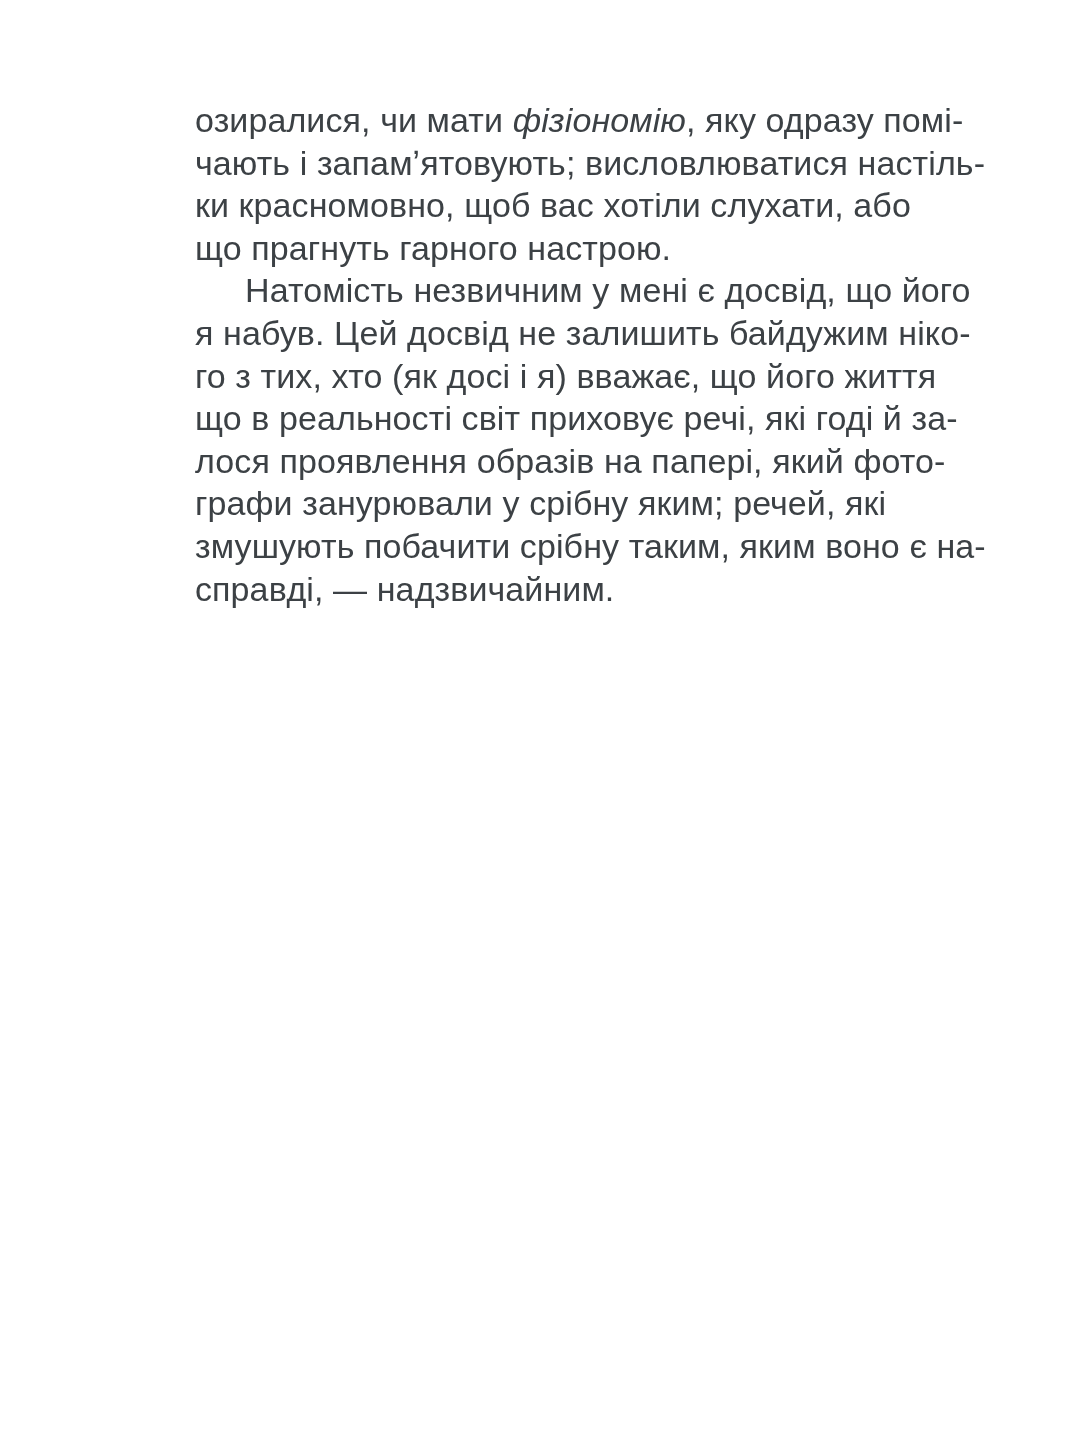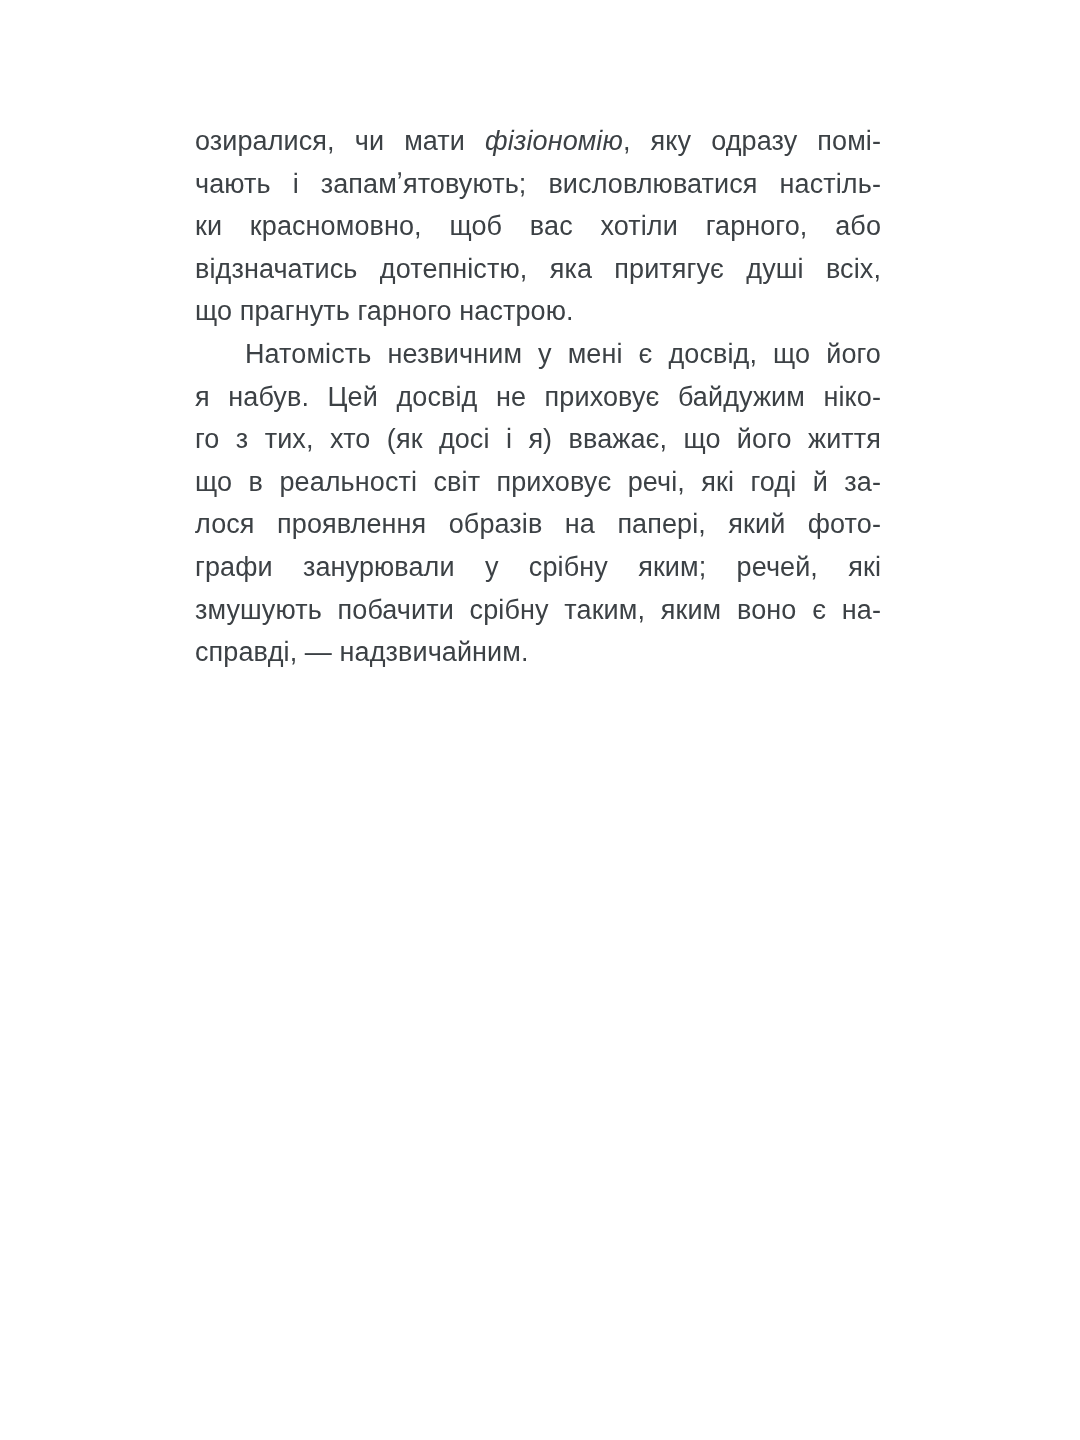--- a/index.html
+++ b/index.html
@@ -12,24 +12,24 @@
     position: relative;
     width: 1080px;
     height: 1440px;
     background: #ffffff;
     overflow: hidden;
     box-sizing: border-box;
   }
   .text-block {
     position: absolute;
     left: 195px;
-    top: 120px;
+    top: 99px;
     width: 686px;
     font-family: "Liberation Sans", "DejaVu Sans", sans-serif;
-    font-size: 27px;
+    font-size: 34px;
     line-height: 42.6px;
     color: #3c4145;
     letter-spacing: 0.1px;
     -webkit-font-smoothing: antialiased;
   }
   .para {
     margin: 0;
     text-align: justify;
     text-justify: inter-word;
   }
@@ -52,27 +52,26 @@
   }
 </style>
 </head>
 <body>
 
 <div class="page">
   <div class="text-block" id="text-block">
       <p class="para" id="para-1">
         <span class="ln" id="p1-l1"><span>озиралися, чи мати </span><span class="ital">фізіономію</span><span>, яку одразу помі-</span></span>
         <span class="ln" id="p1-l2"><span>чають і запамʼятовують; висловлюватися настіль-</span></span>
-        <span class="ln" id="p1-l3"><span>ки красномовно, щоб вас хотіли гарного, або</span></span>
-        <span class="ln" id="p1-l4"><span>відзначатись дотепністю, яка притягує душі всіх,</span></span>
+        <span class="ln" id="p1-l3"><span>ки красномовно, щоб вас хотіли слухати, або</span></span>
         <span class="ln last" id="p1-l5"><span>що прагнуть гарного настрою.</span></span>
       </p>
       <p class="para" id="para-3">
         <span class="ln indent" id="p3-l1"><span>Натомість незвичним у мені є досвід, що його</span></span>
-        <span class="ln" id="p3-l2"><span>я набув. Цей досвід не приховує байдужим ніко-</span></span>
+        <span class="ln" id="p3-l2"><span>я набув. Цей досвід не залишить байдужим ніко-</span></span>
         <span class="ln" id="p3-l3"><span>го з тих, хто (як досі і я) вважає, що його життя</span></span>
         <span class="ln" id="p3-l5"><span>що в реальності світ приховує речі, які годі й за-</span></span>
         <span class="ln" id="p3-l8"><span>лося проявлення образів на папері, який фото-</span></span>
         <span class="ln" id="p3-l9"><span>графи занурювали у срібну яким; речей, які</span></span>
         <span class="ln" id="p3-l10"><span>змушують побачити срібну таким, яким воно є на-</span></span>
         <span class="ln last" id="p3-l11"><span>справді, — надзвичайним.</span></span>
       </p>
     </div>
 </div>
 

